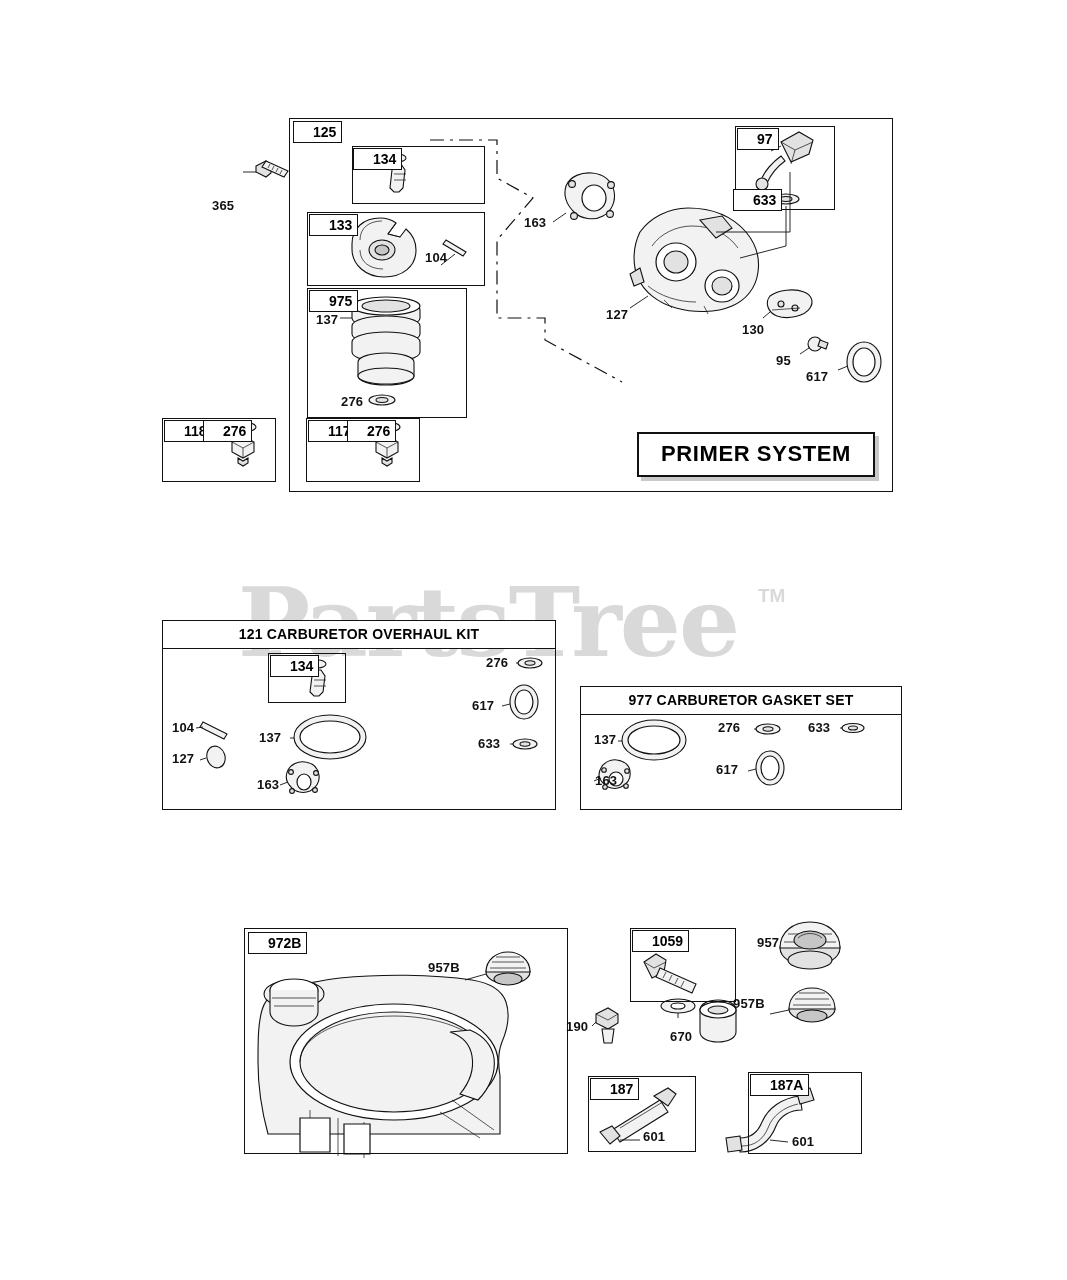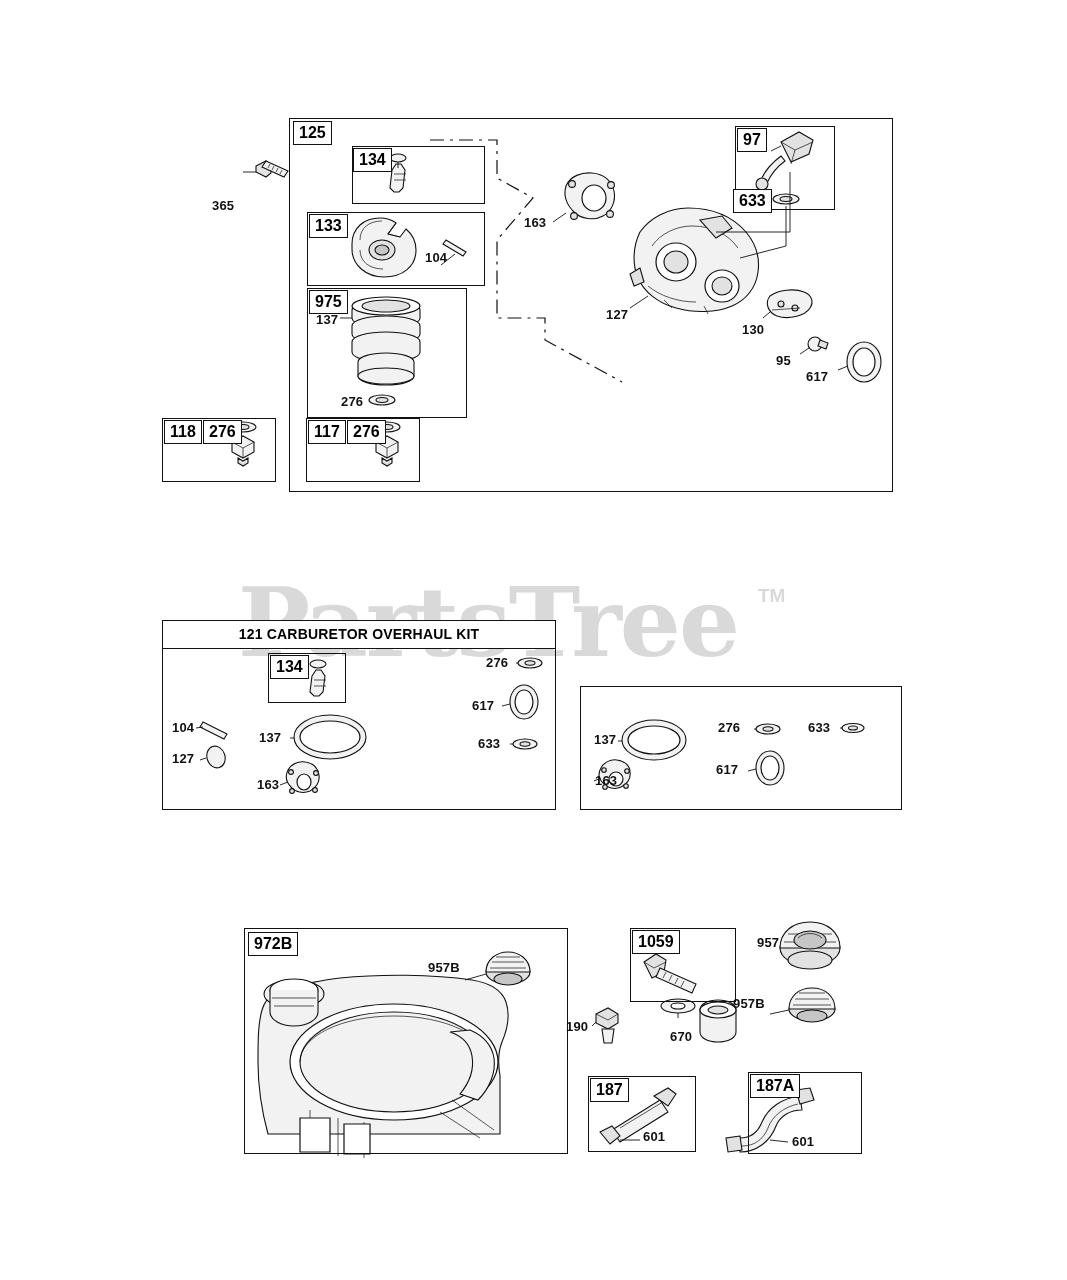--- a/index.html
+++ b/index.html
@@ -27,23 +27,23 @@
     letter-spacing: 0.2px;
     color: #111;
     white-space: nowrap;
     line-height: 1;
   }
   
   .boxlbl {
     position: absolute;
     border: 1.4px solid #111;
     background: #fff;
-    font-size: 16px;
+    font-size: 14px;
     font-weight: 700;
-    padding: 3px 5px 3px 5px;
+    padding: 3px 5px 3px 19px;
     line-height: 1;
     white-space: nowrap;
   }
   
   .panel {
     position: absolute;
     border: 1.4px solid #111;
     background: transparent;
   }
   .panel.thin { border-width: 1.2px; }
@@ -454,35 +454,37 @@
   <div class="lbl" style="left:212px; top:165px;margin-top:34px;">365</div>
   <div class="lbl" style="left:425px; top:251px;">104</div>
   <div class="lbl" style="left:316px; top:313px;">137</div>
   <div class="lbl" style="left:341px; top:395px;">276</div>
   <div class="lbl" style="left:524px; top:216px;">163</div>
   <div class="lbl" style="left:606px; top:308px;">127</div>
   <div class="lbl" style="left:742px; top:323px;text-align:center;">130</div>
   <div class="lbl" style="left:776px; top:354px;">95</div>
   <div class="lbl" style="left:806px; top:370px;">617</div>
 
+  <div class="banner" style="left:637px; top:432px;">PRIMER SYSTEM</div>
 
   <div class="panel" style="left:162px; top:620px; width:392px; height:188px;"></div>
   <div class="panel-caption" style="left:162px; top:620px; width:392px;">121 CARBURETOR OVERHAUL KIT</div>
   <div class="panel thin" style="left:268px; top:653px; width:76px; height:48px;"></div>
   <div class="boxlbl" style="left:270px; top:655px;">134</div>
 
   <div class="lbl" style="left:172px; top:721px;">104</div>
   <div class="lbl" style="left:172px; top:752px;">127</div>
   <div class="lbl" style="left:259px; top:731px;">137</div>
   <div class="lbl" style="left:257px; top:778px;">163</div>
   <div class="lbl" style="left:486px; top:656px;">276</div>
   <div class="lbl" style="left:472px; top:699px;">617</div>
   <div class="lbl" style="left:478px; top:737px;">633</div>
 
   <div class="panel" style="left:580px; top:686px; width:320px; height:122px;"></div>
+  <div class="panel-caption" style="left:580px; top:686px; width:320px;">977 CARBURETOR GASKET SET</div>
 
   <div class="lbl" style="left:594px; top:733px;">137</div>
   <div class="lbl" style="left:595px; top:774px;">163</div>
   <div class="lbl" style="left:718px; top:721px;">276</div>
   <div class="lbl" style="left:716px; top:763px;">617</div>
   <div class="lbl" style="left:808px; top:721px;">633</div>
 
   <div class="panel" style="left:244px; top:928px; width:322px; height:224px;"></div>
   <div class="boxlbl" style="left:248px; top:932px;">972B</div>
 

